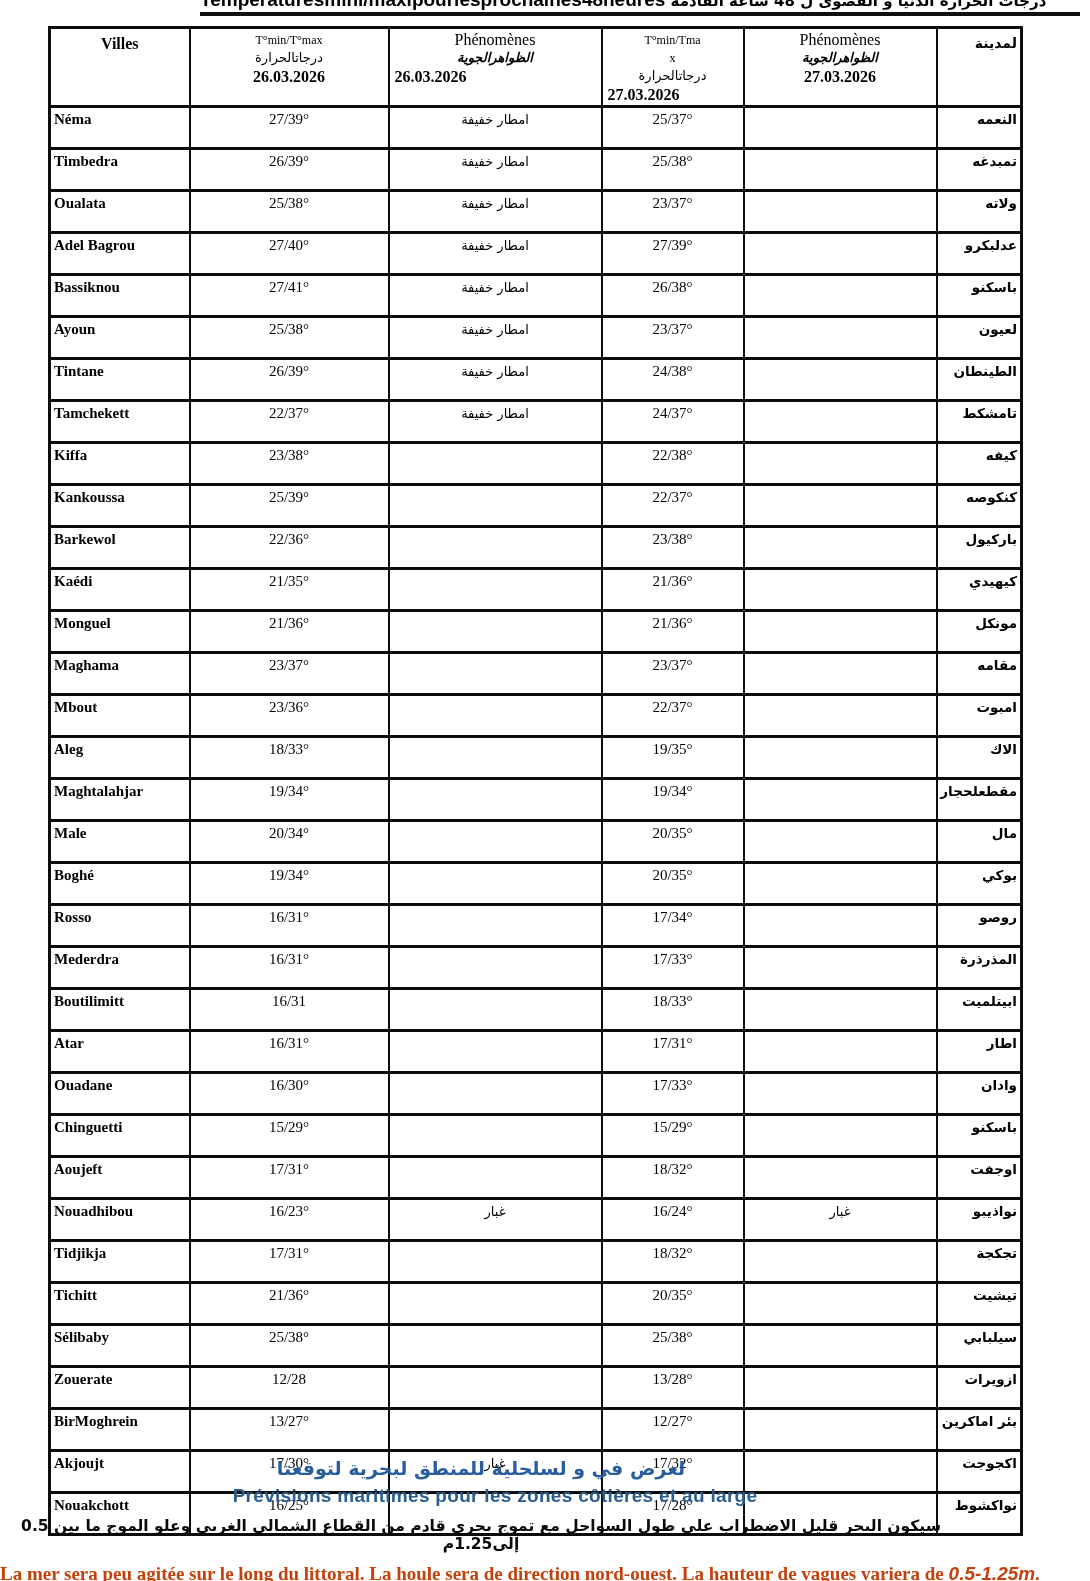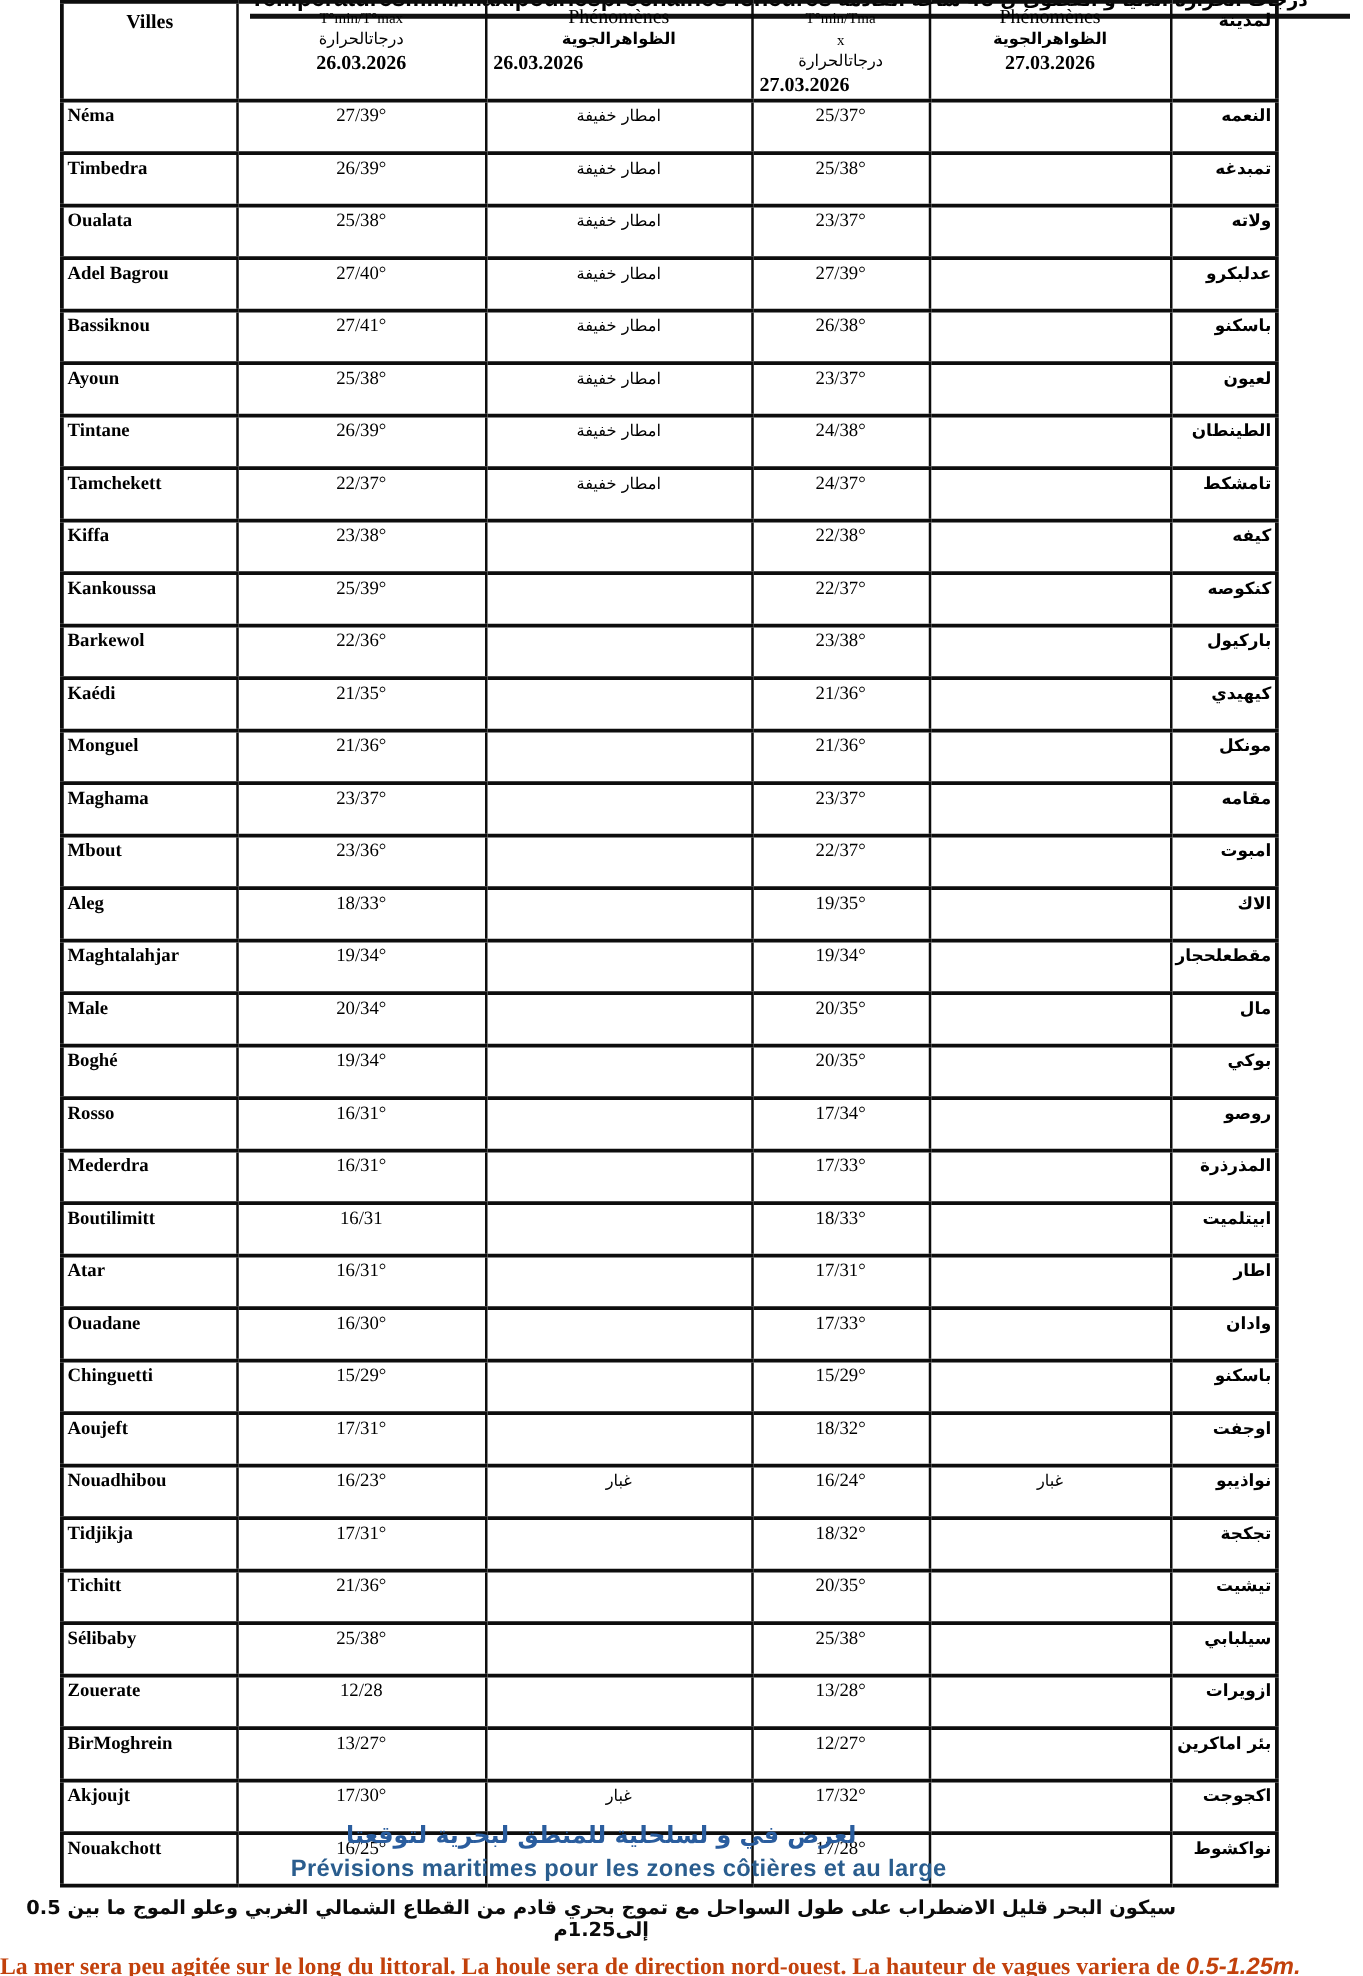--- a/index.html
+++ b/index.html
@@ -10,34 +10,34 @@
   
   .page-title{
     position:absolute;top:-11px;left:200px;width:880px;
     font-family:"Liberation Sans", sans-serif;font-weight:bold;font-size:19px;
     line-height:21px;white-space:nowrap;border-bottom:4px solid #111;
     padding-bottom:0px;
   }
   .page-title .ar{font-family:"DejaVu Sans", sans-serif;font-size:15px;margin-right:6px;}
   
   table.fc{
-    position:absolute;left:48px;top:0;width:972px;
+    position:absolute;left:48px;top:26px;width:972px;
     border-collapse:collapse;table-layout:fixed;
     border:3px solid #0d0d0d;
   }
   table.fc td,table.fc th{
     border-left:2px solid #0d0d0d;border-right:2px solid #0d0d0d;
     border-top:3px solid #0d0d0d;border-bottom:3px solid #0d0d0d;
     vertical-align:top;padding:2px 3px 0 3px;overflow:hidden;
   }
   thead th{height:74px;font-size:15px;font-weight:normal;}
   .h-title{font-weight:normal;font-size:12px;line-height:18px;}
   .h-title-reg{font-weight:normal;font-size:16px;text-align:center;line-height:18px;}
   .h-sub{font-family:"DejaVu Sans", sans-serif;font-size:13px;text-align:center;line-height:18px;}
-  .h-sub.b{font-weight:bold;}
+  .h-sub.b{font-weight:bold;font-style:italic;}
   .h-date{font-weight:bold;font-size:16px;text-align:center;line-height:19px;}
   .h-date.left{text-align:left;padding-left:2px;}
   .h-villes{font-weight:bold;font-size:16px;text-align:center;padding-top:4px;}
   .h-cityar{font-family:"DejaVu Sans", sans-serif;font-weight:bold;font-size:14px;text-align:right;padding-top:4px;}
   tbody td{height:37px;font-size:15px;line-height:19px;}
   td.c-ville{font-weight:bold;text-align:left;padding-left:4px;}
   td.c-temp{text-align:center;}
   td.c-ph{font-family:"DejaVu Sans", sans-serif;font-size:13px;text-align:center;}
   td.c-ar{font-family:"DejaVu Sans", sans-serif;font-weight:bold;font-size:13.5px;text-align:right;padding-right:1px;white-space:nowrap;}
   

